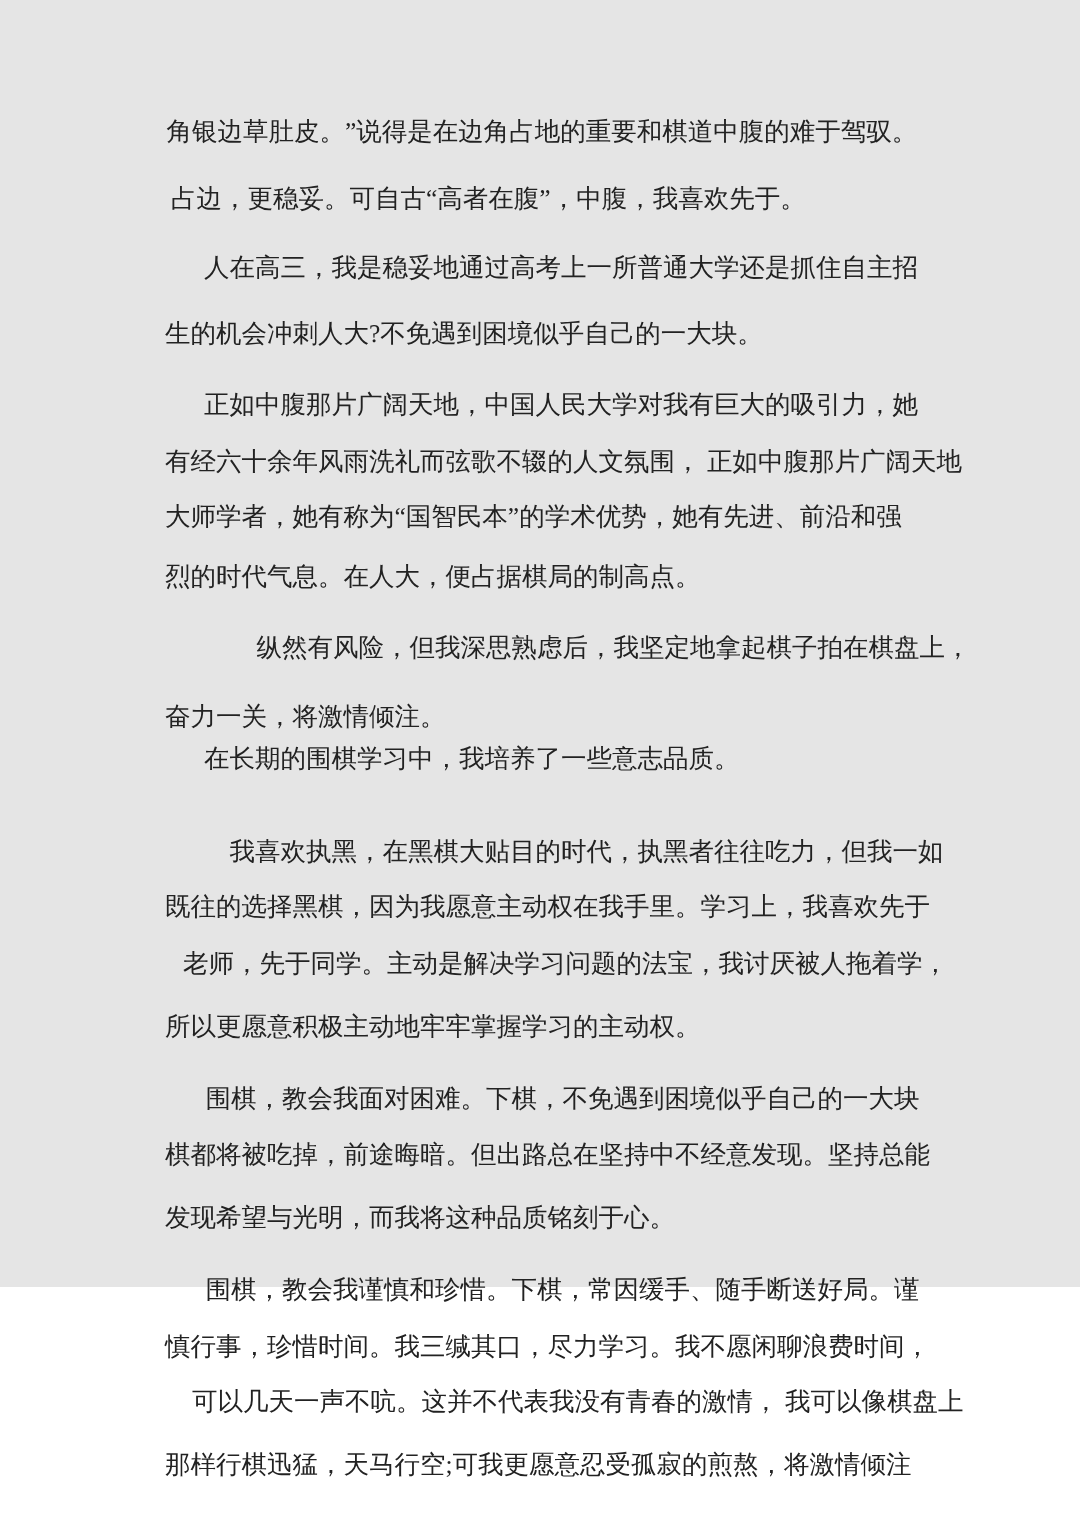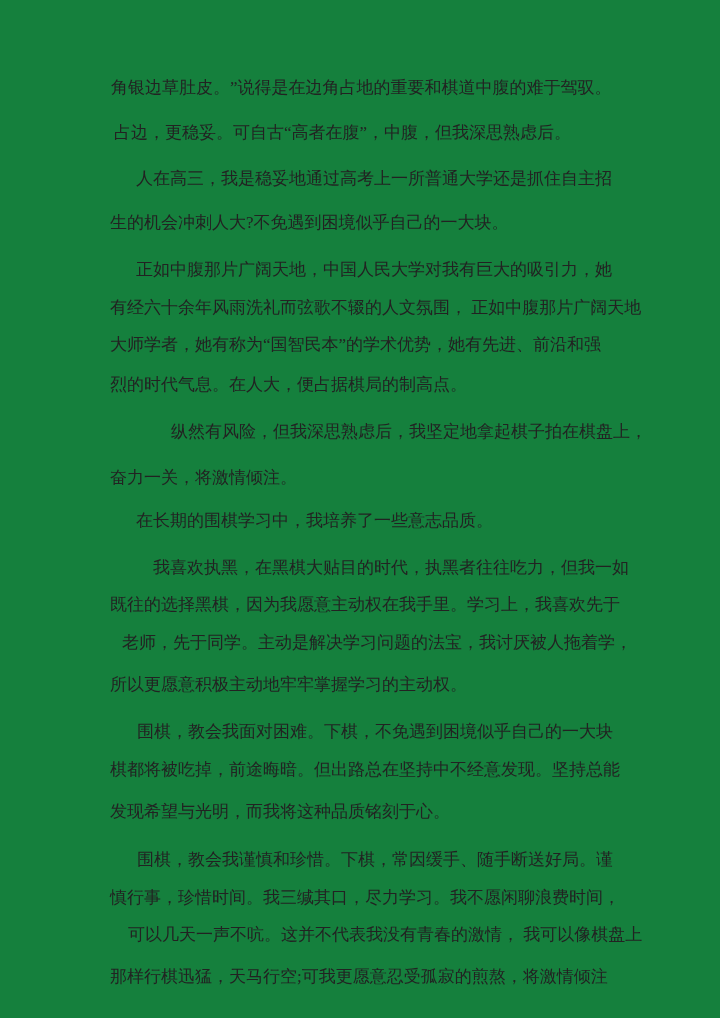--- a/index.html
+++ b/index.html
@@ -12,75 +12,75 @@
       height: 1018px;
       position: relative;
       overflow: hidden;
       font-family: "Liberation Serif", "DejaVu Serif", serif;
       color: #222222;
     }
     .page {
       position: absolute;
       left: 0; top: 0;
       width: 720px;
-      height: 1018px;
-      background: #15803d;
+      height: 858px;
+      background: #e5e5e5;
     }
     .ln {
       position: absolute;
       white-space: pre;
       font-size: 17px;
       line-height: 20px;
       height: 20px;
       letter-spacing: 0px;
     }
   </style>
 </head>
 <body>
 
 <div class="page">
 
   <div>
     <div class="ln" style="left:111px; top:78px;">角银边草肚皮。”说得是在边角占地的重要和棋道中腹的难于驾驭。</div>
   </div>
 
   <div>
-    <div class="ln" style="left:114px; top:123px;">占边，更稳妥。可自古“高者在腹”，中腹，但我深思熟虑后。</div>
+    <div class="ln" style="left:114px; top:123px;">占边，更稳妥。可自古“高者在腹”，中腹，我喜欢先于。</div>
   </div>
 
   <div>
     <div class="ln" style="left:136px; top:169px;">人在高三，我是稳妥地通过高考上一所普通大学还是抓住自主招</div>
     <div class="ln" style="left:110px; top:213px;">生的机会冲刺人大?不免遇到困境似乎自己的一大块。</div>
   </div>
 
   <div>
     <div class="ln" style="left:136px; top:260px;">正如中腹那片广阔天地，中国人民大学对我有巨大的吸引力，她</div>
     <div class="ln" style="left:110px; top:298px;">有经六十余年风雨洗礼而弦歌不辍的人文氛围， 正如中腹那片广阔天地</div>
     <div class="ln" style="left:110px; top:335px;">大师学者，她有称为“国智民本”的学术优势，她有先进、前沿和强</div>
     <div class="ln" style="left:110px; top:375px;">烈的时代气息。在人大，便占据棋局的制高点。</div>
   </div>
 
   <div>
     <div class="ln" style="left:136px; top:422px;margin-left:35px;">纵然有风险，但我深思熟虑后，我坚定地拿起棋子拍在棋盘上，</div>
     <div class="ln" style="left:110px; top:468px;">奋力一关，将激情倾注。</div>
   </div>
 
   <div>
-    <div class="ln" style="left:136px; top:511px;">在长期的围棋学习中，我培养了一些意志品质。</div>
+    <div class="ln" style="left:136px; top:496px;">在长期的围棋学习中，我培养了一些意志品质。</div>
   </div>
 
   <div>
     <div class="ln" style="left:136px; top:558px;margin-left:17px;">我喜欢执黑，在黑棋大贴目的时代，执黑者往往吃力，但我一如</div>
     <div class="ln" style="left:110px; top:595px;">既往的选择黑棋，因为我愿意主动权在我手里。学习上，我喜欢先于</div>
     <div class="ln" style="left:110px; top:633px;margin-left:12px;">老师，先于同学。主动是解决学习问题的法宝，我讨厌被人拖着学，</div>
     <div class="ln" style="left:110px; top:675px;">所以更愿意积极主动地牢牢掌握学习的主动权。</div>
   </div>
 
   <div>
-    <div class="ln" style="left:137px; top:723px;font-family:Liberation Mono, monospace;">围棋，教会我面对困难。下棋，不免遇到困境似乎自己的一大块</div>
+    <div class="ln" style="left:137px; top:723px;">围棋，教会我面对困难。下棋，不免遇到困境似乎自己的一大块</div>
     <div class="ln" style="left:110px; top:760px;">棋都将被吃掉，前途晦暗。但出路总在坚持中不经意发现。坚持总能</div>
     <div class="ln" style="left:110px; top:802px;">发现希望与光明，而我将这种品质铭刻于心。</div>
   </div>
 
   <div>
     <div class="ln" style="left:137px; top:850px;">围棋，教会我谨慎和珍惜。下棋，常因缓手、随手断送好局。谨</div>
     <div class="ln" style="left:110px; top:888px;">慎行事，珍惜时间。我三缄其口，尽力学习。我不愿闲聊浪费时间，</div>
     <div class="ln" style="left:128px; top:925px;">可以几天一声不吭。这并不代表我没有青春的激情， 我可以像棋盘上</div>
     <div class="ln" style="left:110px; top:967px;">那样行棋迅猛，天马行空;可我更愿意忍受孤寂的煎熬，将激情倾注</div>
   </div>

